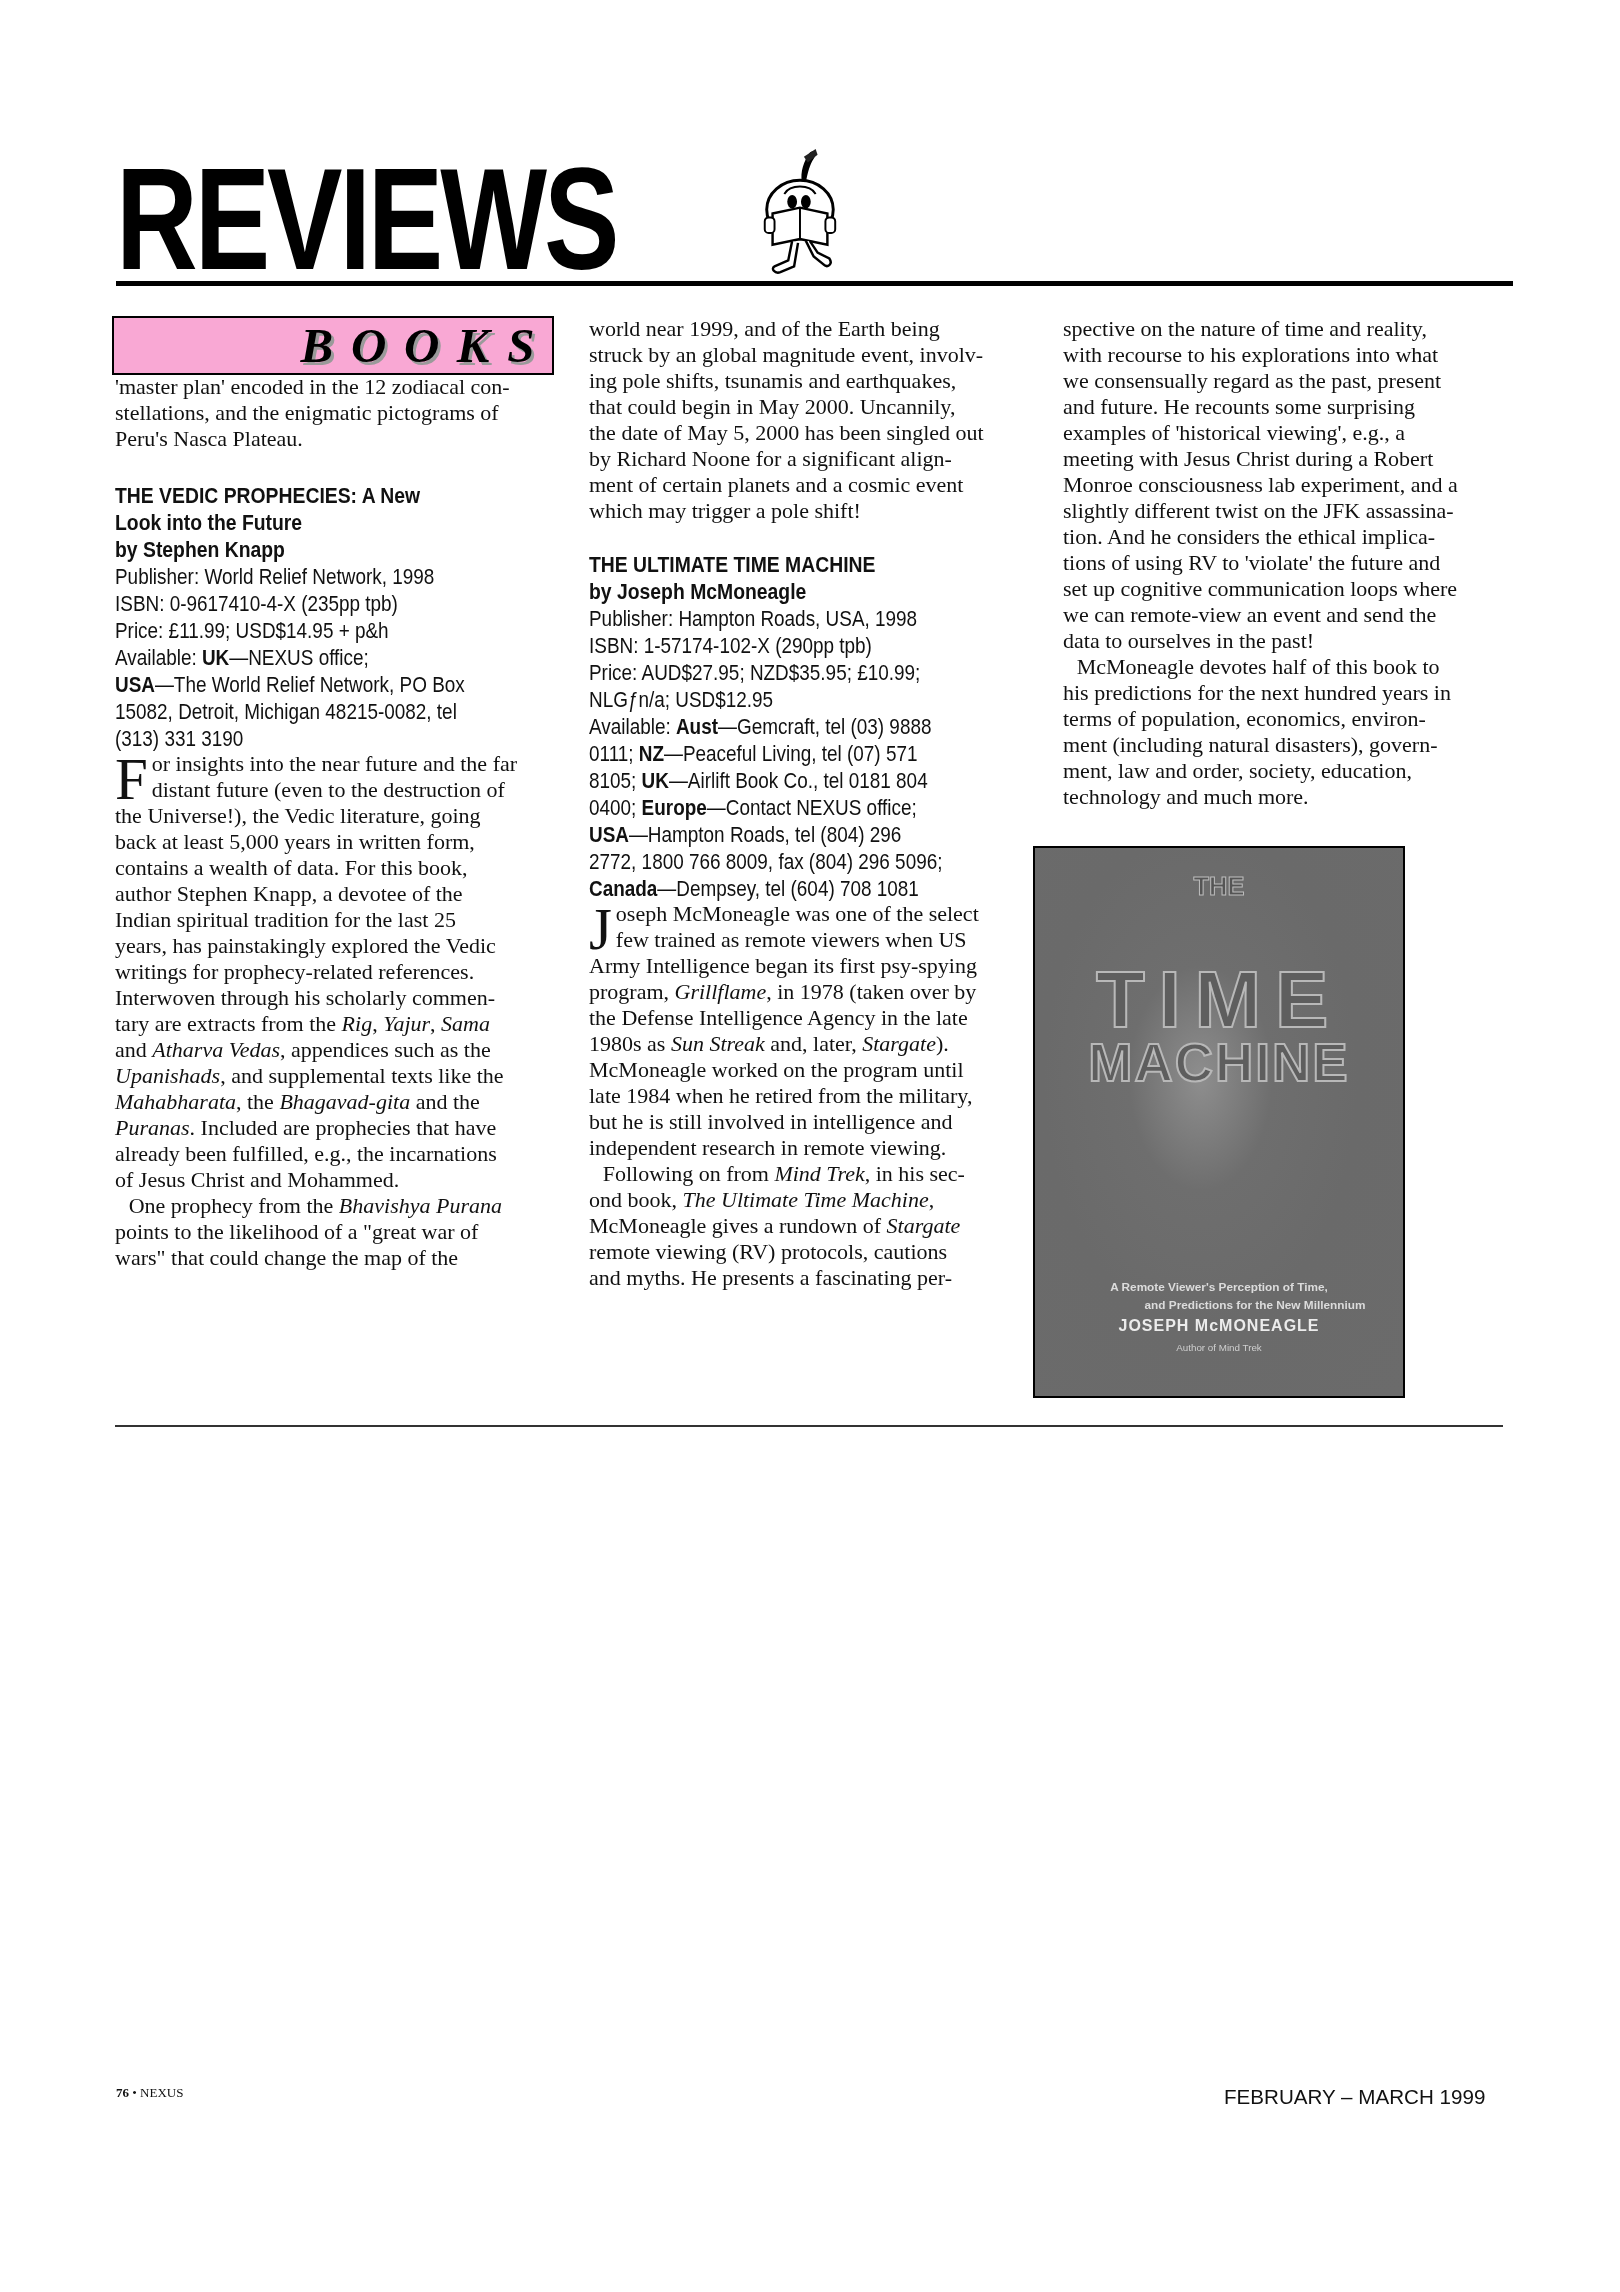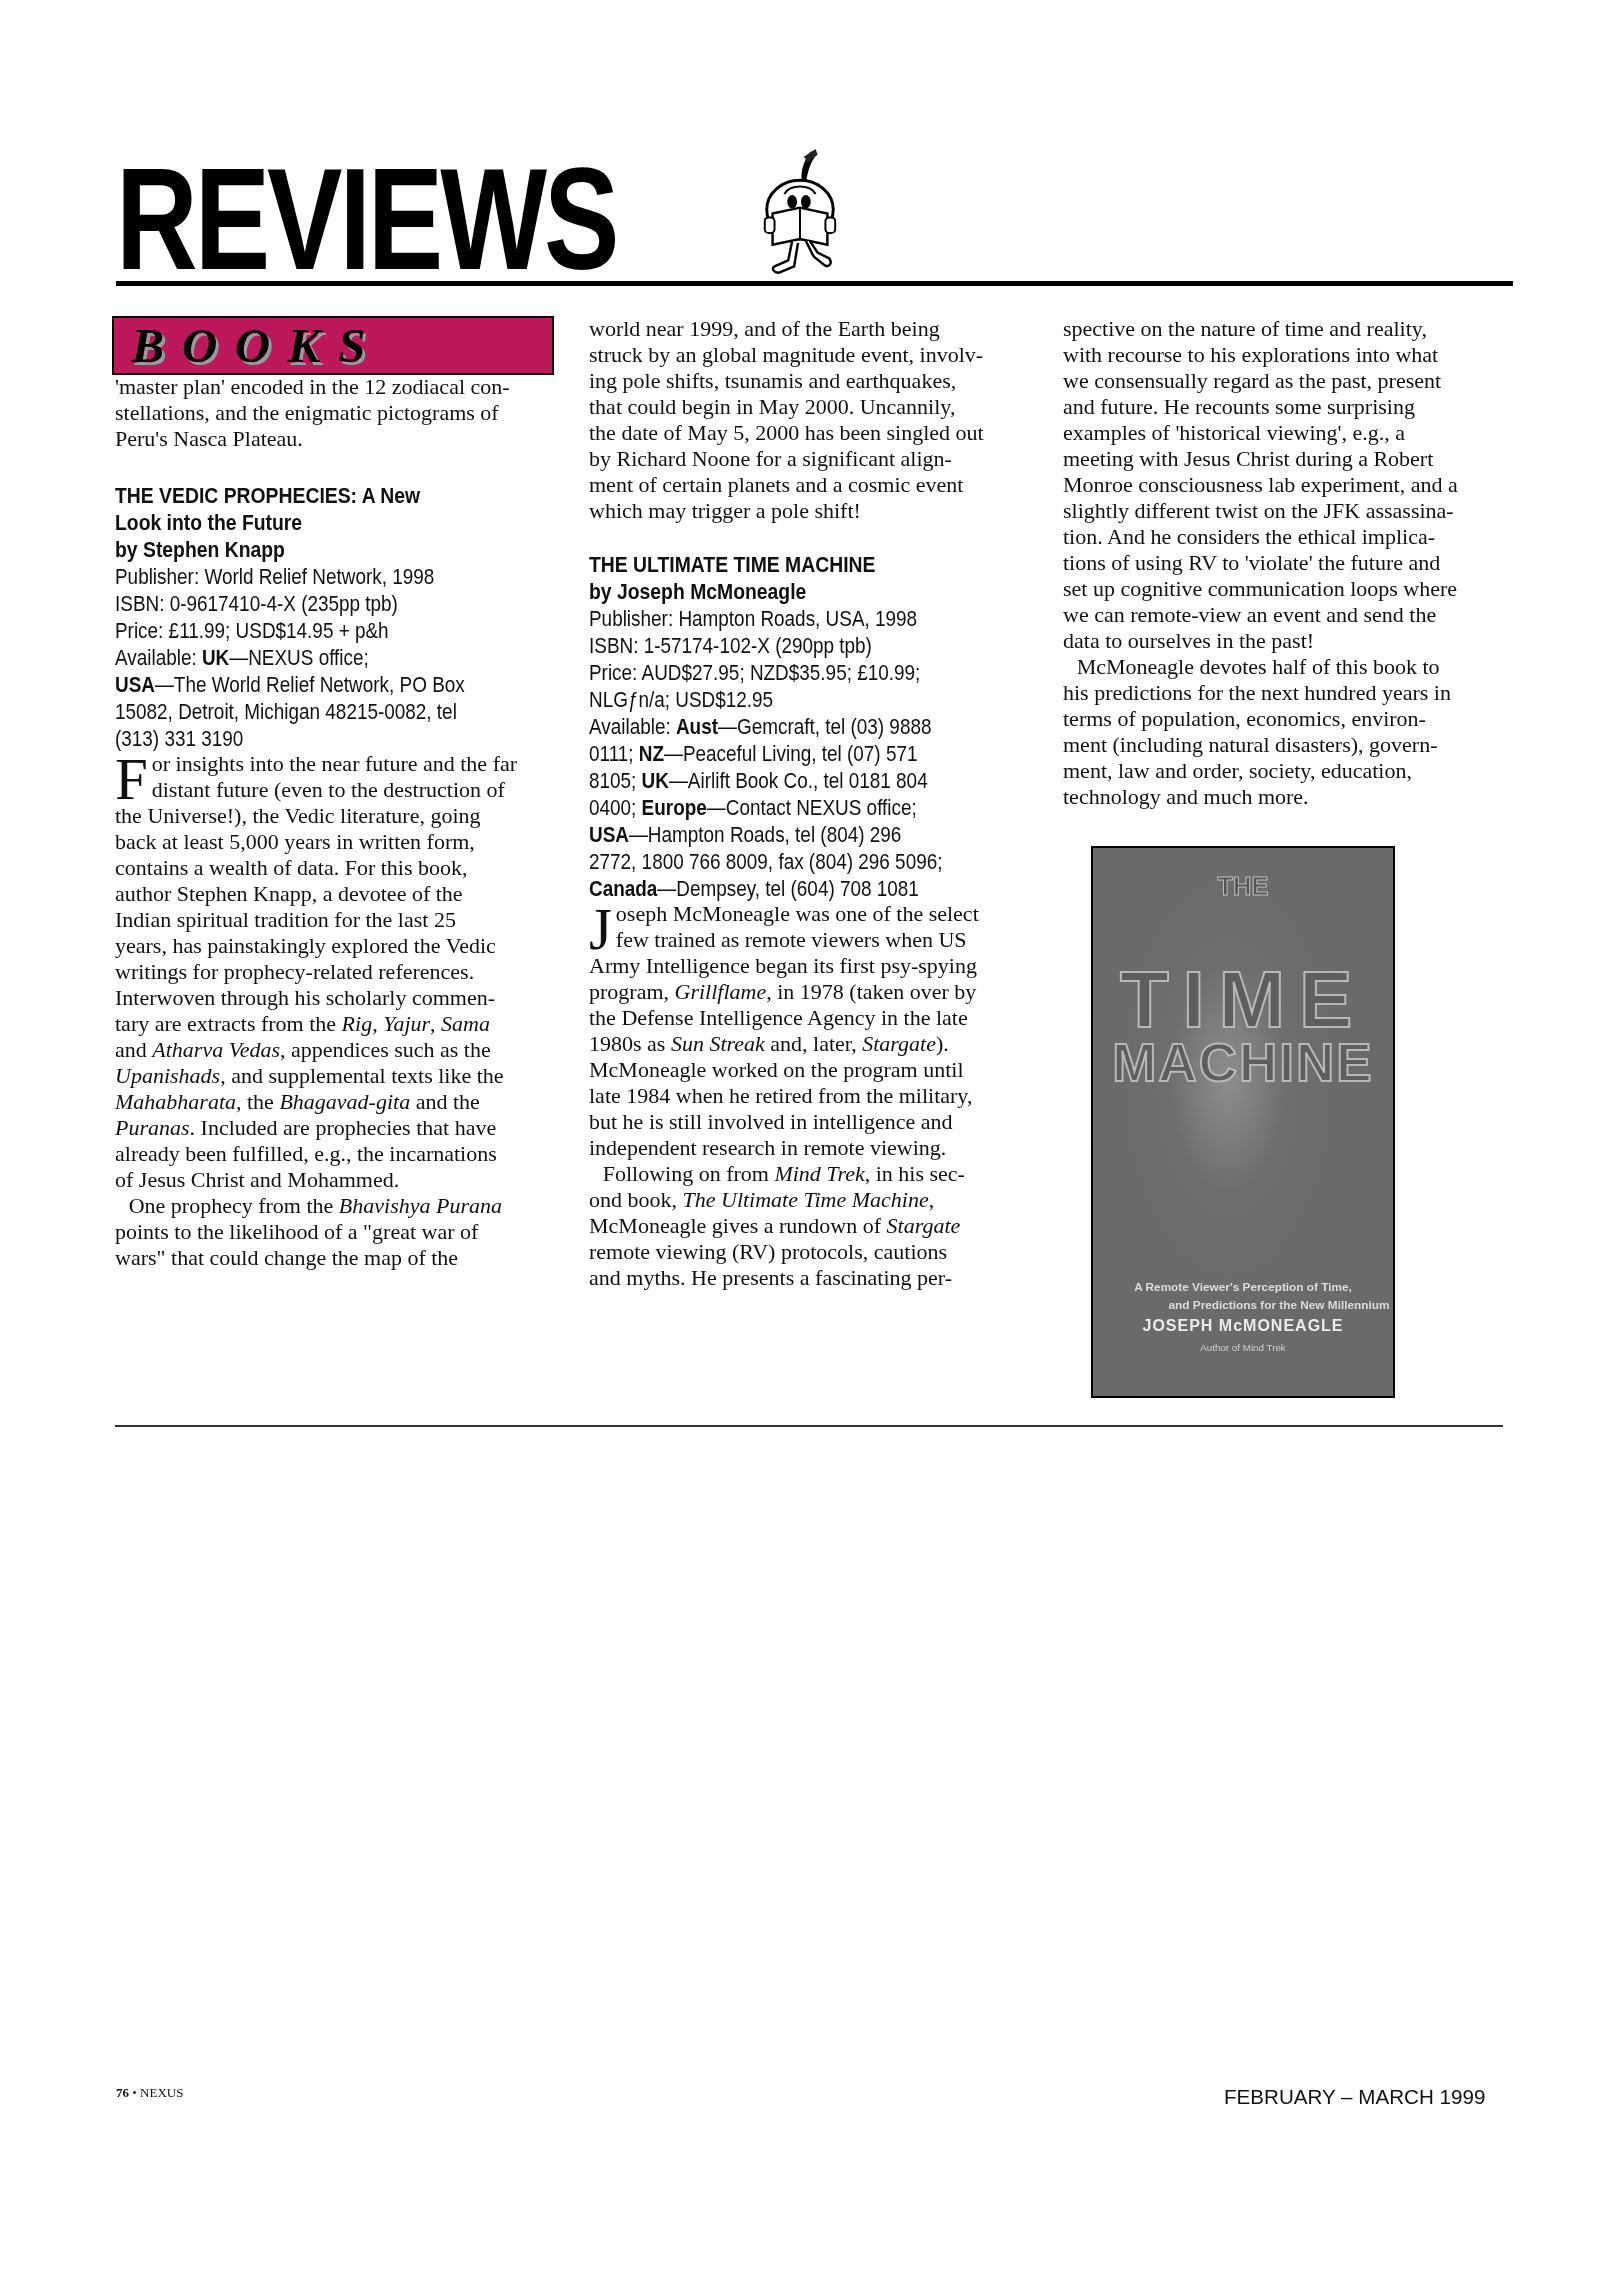--- a/index.html
+++ b/index.html
@@ -10,22 +10,22 @@
     left: 116px; top: 147px;
     font-family: "Liberation Sans", sans-serif; font-weight: bold;
     font-size: 145px; line-height: 1; letter-spacing: -3.9px;
     transform: scaleX(0.78); transform-origin: left top; color: #000;
   }
   .mascot { left: 745px; top: 145px; width: 108px; height: 137px; }
   .masthead-rule { left: 116px; top: 281px; width: 1397px; height: 4.9px; background: #000; }
 
   .books-banner {
     left: 112px; top: 316px; width: 442px; height: 59px;
-    border: 2px solid #000; background: #be185d; box-sizing: border-box;
-    display: flex; align-items: center; justify-content: flex-start;
+    border: 2px solid #000; background: #f9a8d4; box-sizing: border-box;
+    display: flex; align-items: center; justify-content: flex-end;
   }
   .books-banner span {
     font-family: "Liberation Serif", serif; font-weight: bold; font-style: italic;
     font-size: 49px; letter-spacing: 17.6px; color: #000;
     text-shadow: 2.9px 2.9px 0 #9a9a9a; padding-left: 17.6px;
   }
 
   .col { position: absolute; width: 453px; }
   .col1 { left: 115px; top: 374px; }
   .col2 { left: 589px; top: 316px; }
@@ -49,21 +49,21 @@
     white-space: nowrap;
   }
   .meta b { font-weight: bold; }
 
   .dropcap {
     float: left; font-family: "Liberation Serif", serif; font-size: 59px;
     line-height: 45px; margin: 5.9px 3.9px 0 0; padding: 0;
   }
 
   .cover {
-    left: 1091px; top: 846px; width: 304px; height: 552px;
+    left: 1033px; top: 846px; width: 372px; height: 552px;
     border: 2px solid #000; box-sizing: border-box;
     background: radial-gradient(ellipse at 45% 42%, #8e8e8e 0%, #6e6e6e 25%, #6a6a6a 55%, #6b6b6b 100%);
     overflow: hidden;
   }
   .cover-the {
     position: absolute; top: 23.5px; width: 100%; text-align: center;
     font-family: "Liberation Sans", sans-serif; font-weight: bold; font-size: 25.5px;
     color: #555; -webkit-text-stroke: 1px #bdbdbd;
   }
   .cover-line {

